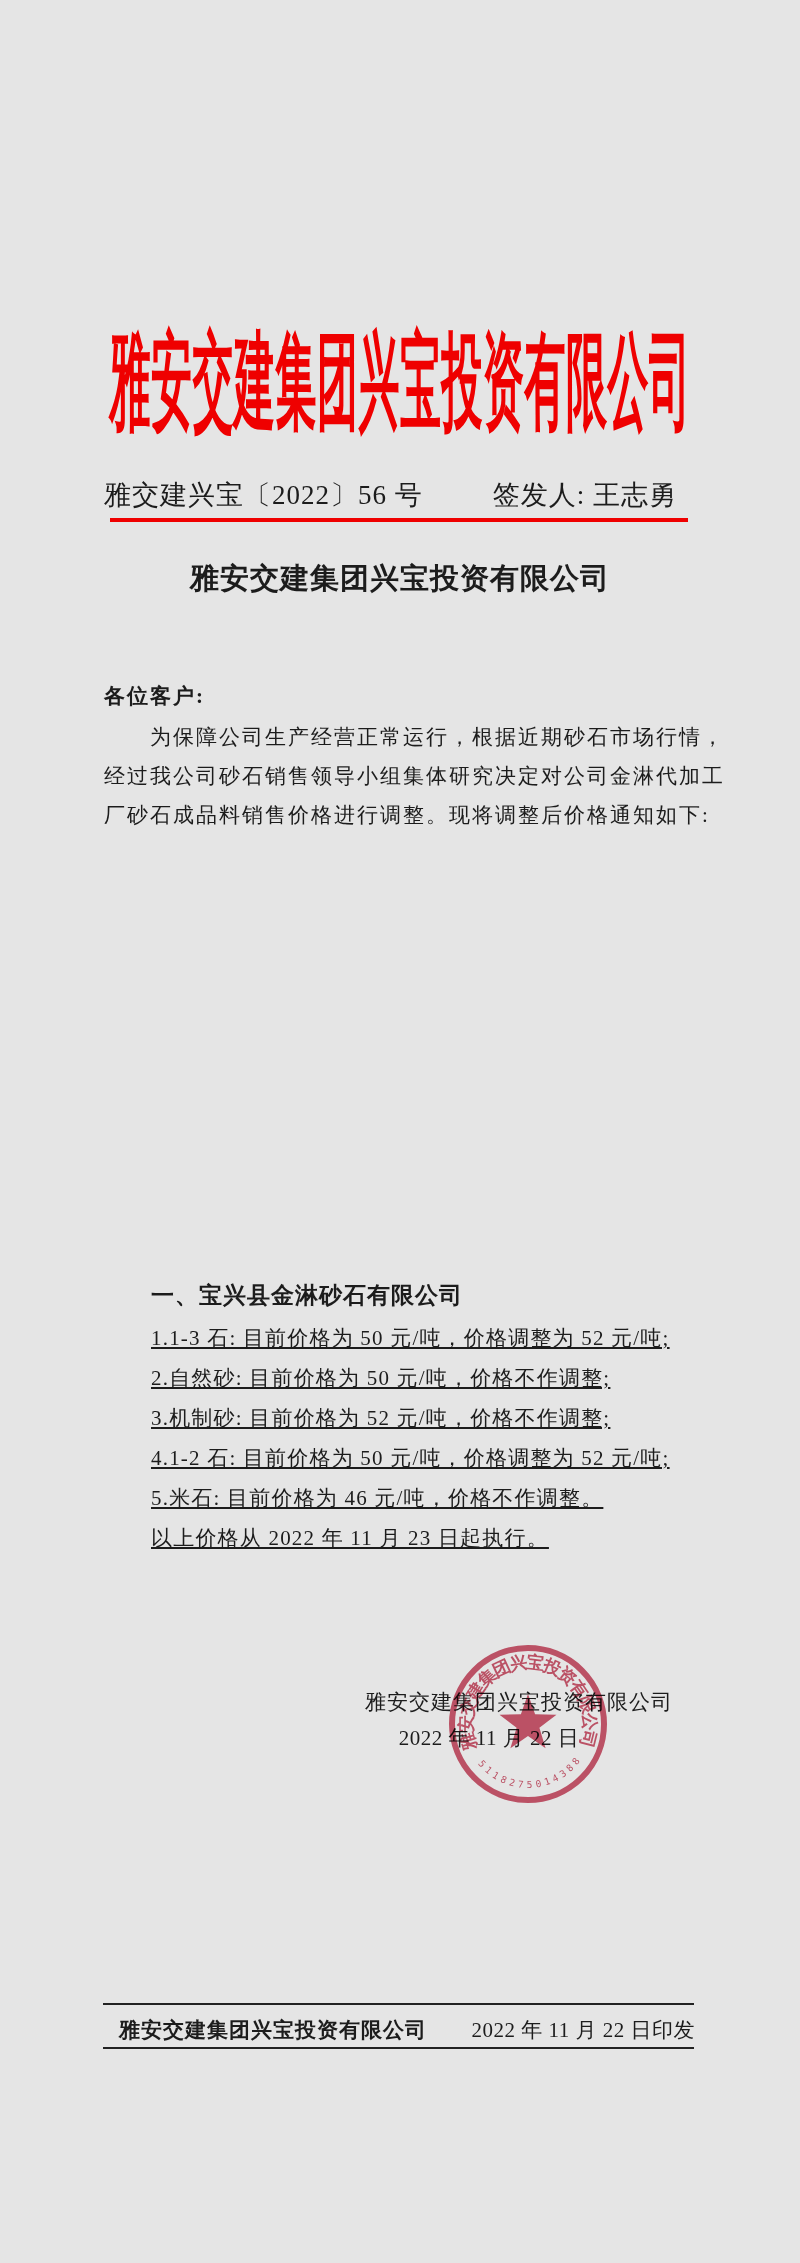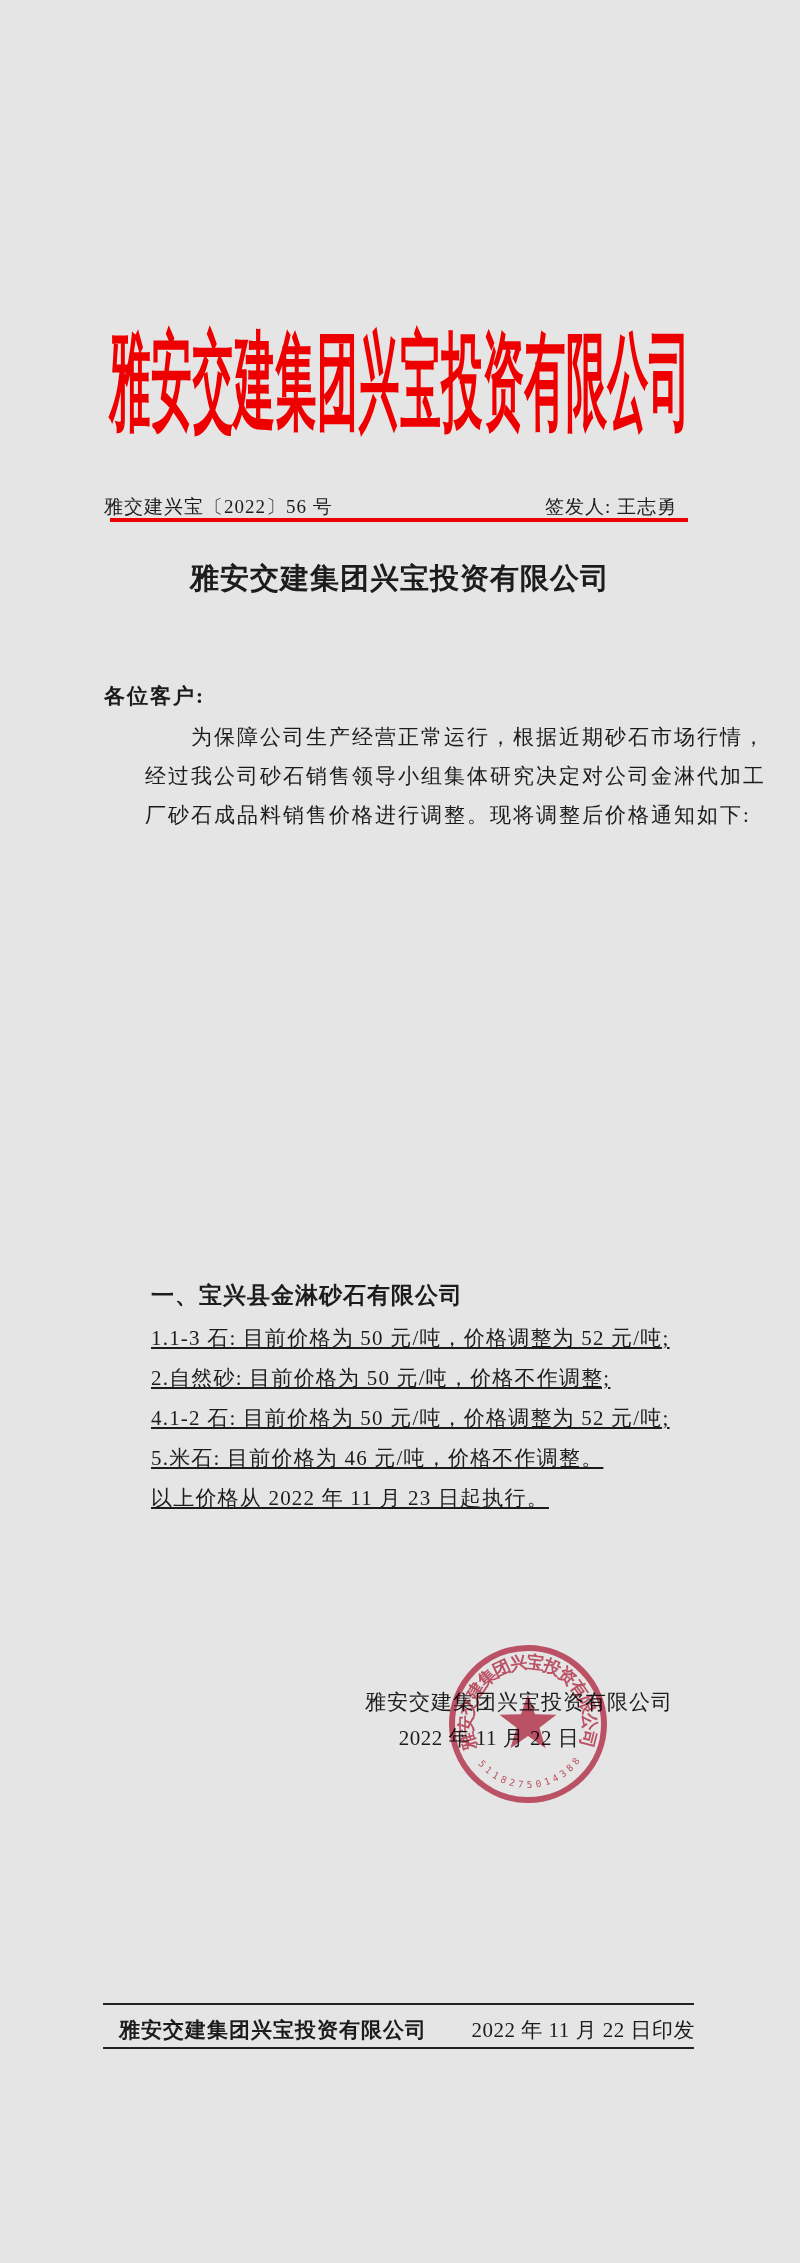--- a/index.html
+++ b/index.html
@@ -7,29 +7,29 @@
     position:relative;width:800px;height:2263px;background:#e5e5e5;
     font-family:"Liberation Serif","DejaVu Serif",serif;color:#1c1c1c;overflow:hidden;
   }
   
   .masthead{position:absolute;top:330px;left:0;width:800px;text-align:center;}
   .masthead-text{
     display:inline-block;font-size:41px;line-height:41px;font-weight:700;color:#ef0000;
     letter-spacing:0.5px;transform:scale(1,2.6);transform-origin:50% 0;white-space:nowrap;
   }
   
-  .docnum-row{position:absolute;top:496px;left:104px;right:123px;display:flex;
-    justify-content:space-between;font-size:19px;line-height:22px;letter-spacing:1px;white-space:nowrap;}
+  .docnum-row{position:absolute;top:484px;left:104px;right:123px;display:flex;
+    justify-content:space-between;font-size:27px;line-height:22px;letter-spacing:1px;white-space:nowrap;}
   .red-rule{position:absolute;top:518px;left:110px;width:578px;height:4px;background:#ef0000;}
   
   .doc-title{position:absolute;top:556px;left:0;width:800px;text-align:center;
     font-weight:700;font-size:29px;line-height:45px;letter-spacing:1px;}
   
   .salutation{position:absolute;top:685px;left:104px;font-size:21px;line-height:22px;letter-spacing:2px;font-weight:bold;}
-  .body-par{position:absolute;top:718px;left:104px;width:584px;font-size:21px;line-height:39px;letter-spacing:2px;margin-left:41px;}
+  .body-par{position:absolute;top:718px;left:104px;width:584px;font-size:21px;line-height:39px;letter-spacing:2px;}
   .body-par .line{white-space:nowrap;}
   .body-par .indent{padding-left:46px;}
   
   .section-heading{position:absolute;top:1283px;left:151px;font-size:23px;line-height:25px;
     font-weight:700;font-family:Liberation Serif, serif;letter-spacing:1px;white-space:nowrap;}
   .price-list{position:absolute;top:1318px;left:151px;font-size:21px;line-height:40px;letter-spacing:1.2px;text-decoration:underline;}
   .price-list .item{white-space:nowrap;}
   
   .signature{position:absolute;top:1689px;right:127px;text-align:right;font-size:21px;line-height:26px;letter-spacing:1px;}
   .sig-company{white-space:nowrap;}
@@ -71,20 +71,21 @@
   <div class="body-par">
     <div class="line indent">为保障公司生产经营正常运行，根据近期砂石市场行情，</div>
     <div class="line">经过我公司砂石销售领导小组集体研究决定对公司金淋代加工</div>
     <div class="line">厂砂石成品料销售价格进行调整。现将调整后价格通知如下:</div>
   </div>
 
   <div class="section-heading">一、宝兴县金淋砂石有限公司</div>
   <div class="price-list">
     <div class="item">1.1-3 石: 目前价格为 50 元/吨，价格调整为 52 元/吨;</div>
     <div class="item">2.自然砂: 目前价格为 50 元/吨，价格不作调整;</div>
+    <div class="item">3.机制砂: 目前价格为 52 元/吨，价格不作调整;</div>
     <div class="item">4.1-2 石: 目前价格为 50 元/吨，价格调整为 52 元/吨;</div>
     <div class="item">5.米石: 目前价格为 46 元/吨，价格不作调整。</div>
     <div class="item">以上价格从 2022 年 11 月 23 日起执行。</div>
   </div>
 
   <div class="signature">
     <div class="sig-company">雅安交建集团兴宝投资有限公司</div>
     <div class="sig-date">2022 年 11 月 22 日</div>
   </div>
 

